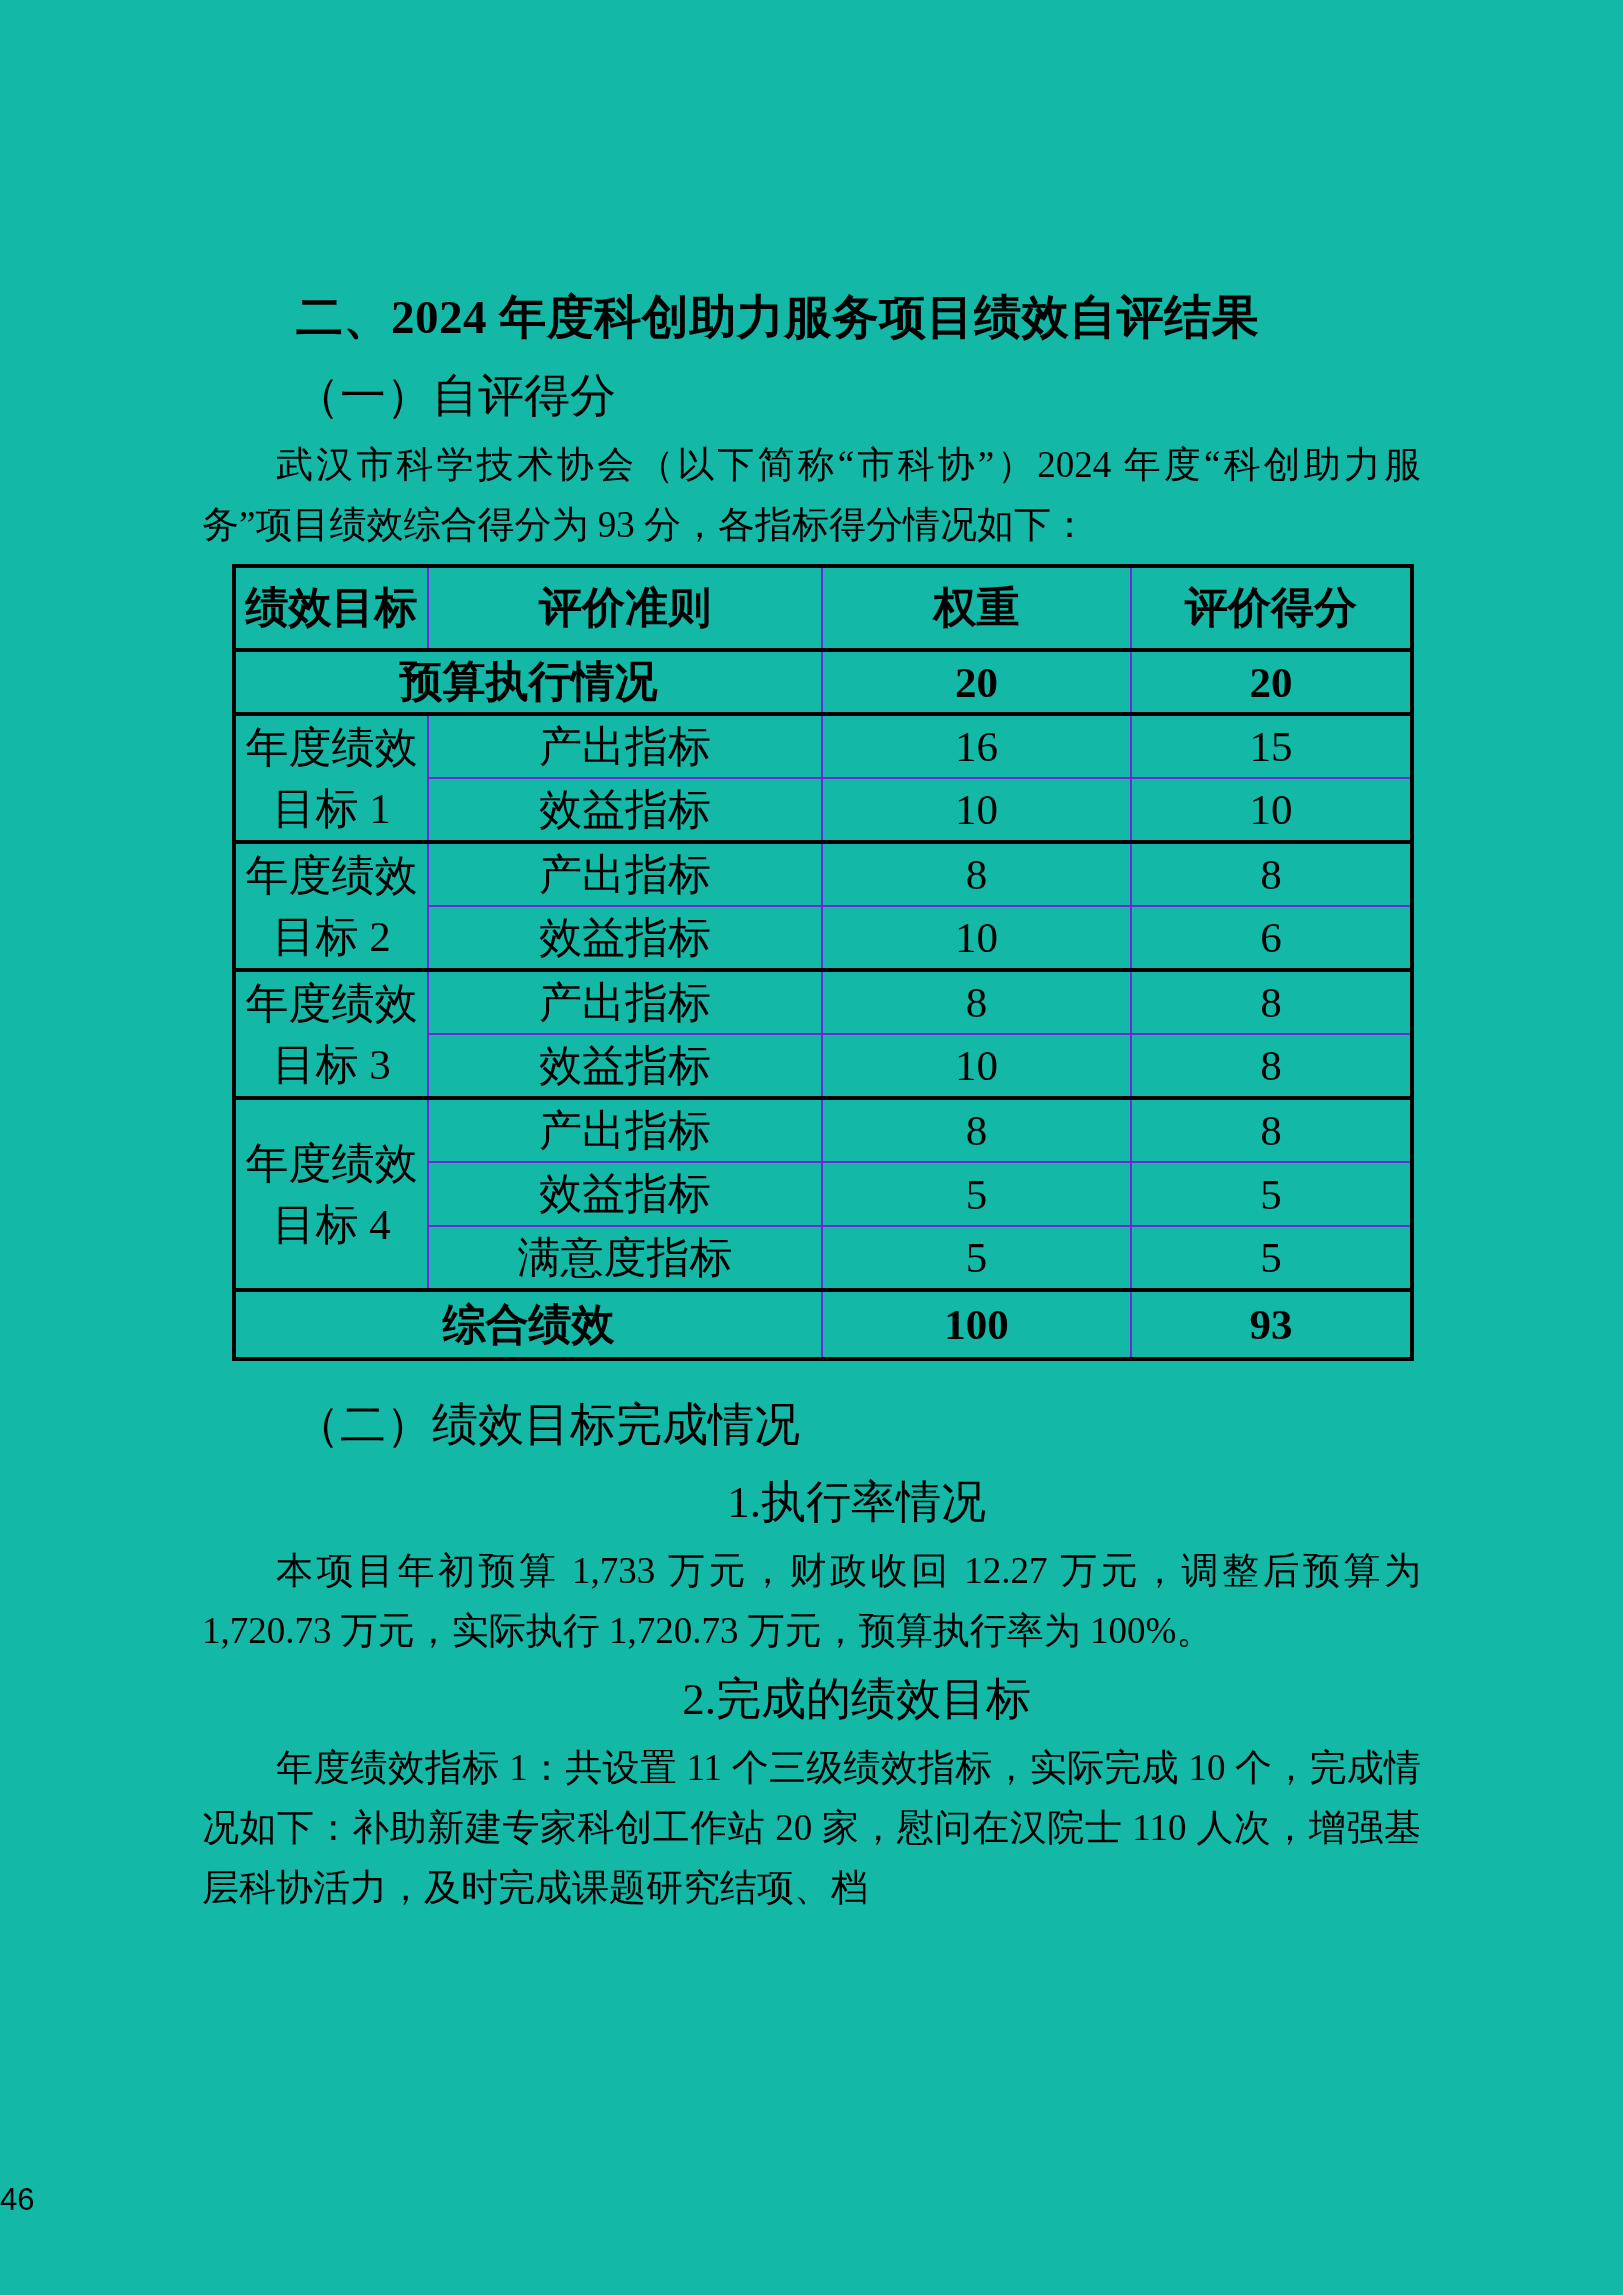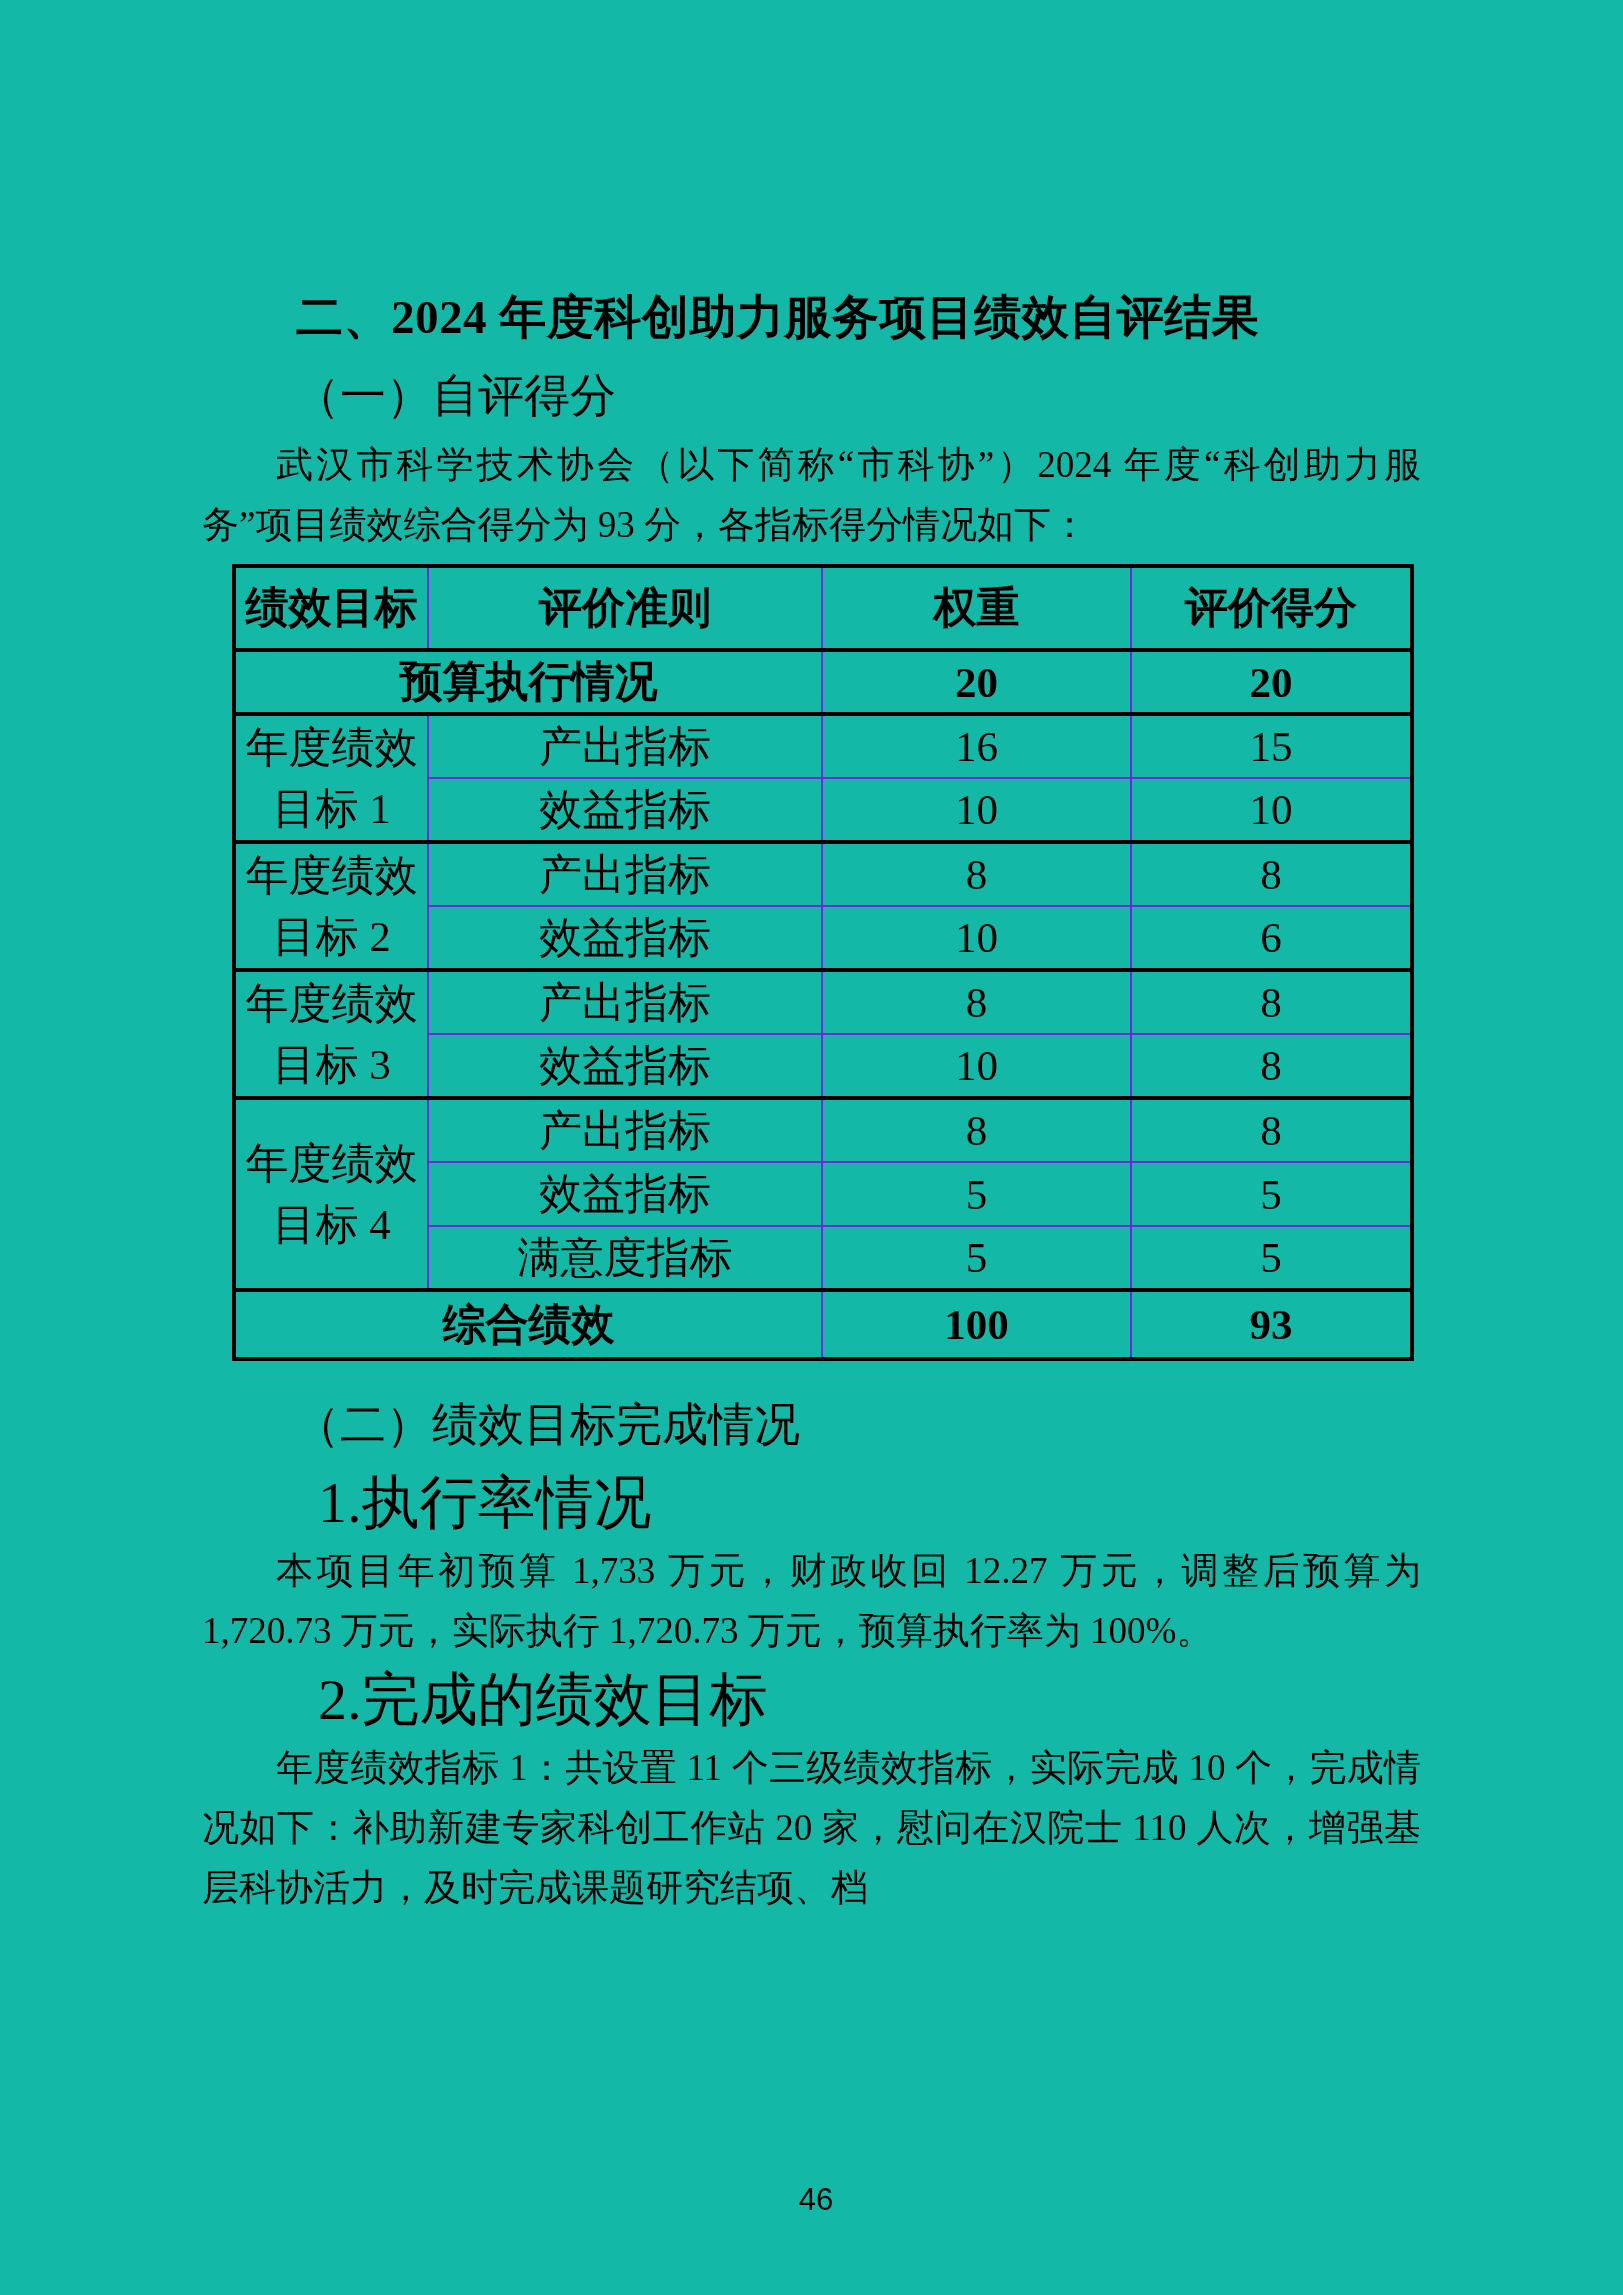--- a/index.html
+++ b/index.html
@@ -29,25 +29,26 @@
   .sub-heading {
     margin: 0;
     font-size: 46px;
     font-weight: normal;
     line-height: 79px;
     text-indent: 2em;
     white-space: nowrap;
   }
   .num-heading {
     margin: 0;
-    font-size: 58px;
+    font-size: 45px;
     font-weight: normal;
     line-height: 77px;
     text-indent: 2em;
     white-space: nowrap;
+    text-align: center;
   }
   .body-para {
     margin: 0;
     font-size: 37px;
     line-height: 60px;
     text-indent: 2em;
     text-align: justify;
     text-justify: inter-character;
   }
   .score-table {
@@ -82,24 +83,24 @@
   .g-first td { border-top: 4.1px solid #000; }
   .total-row td { border-top: 4.1px solid #000; }
   .group-label-cell {
     white-space: pre-line !important;
     line-height: 61px;
     font-weight: normal;
   }
   .section-gap { margin-top: 23.5px; }
   .page-number {
     position: absolute;
-    left: 9px;
+    left: 0;
     right: 0;
     bottom: 77px;
-    text-align: center;
+    text-align: left;
     font-family: "Liberation Sans", "DejaVu Sans", sans-serif;
     font-size: 31px;
     color: #000;
   }
 </style>
 </head>
 <body>
 
 <div class="page">
 

